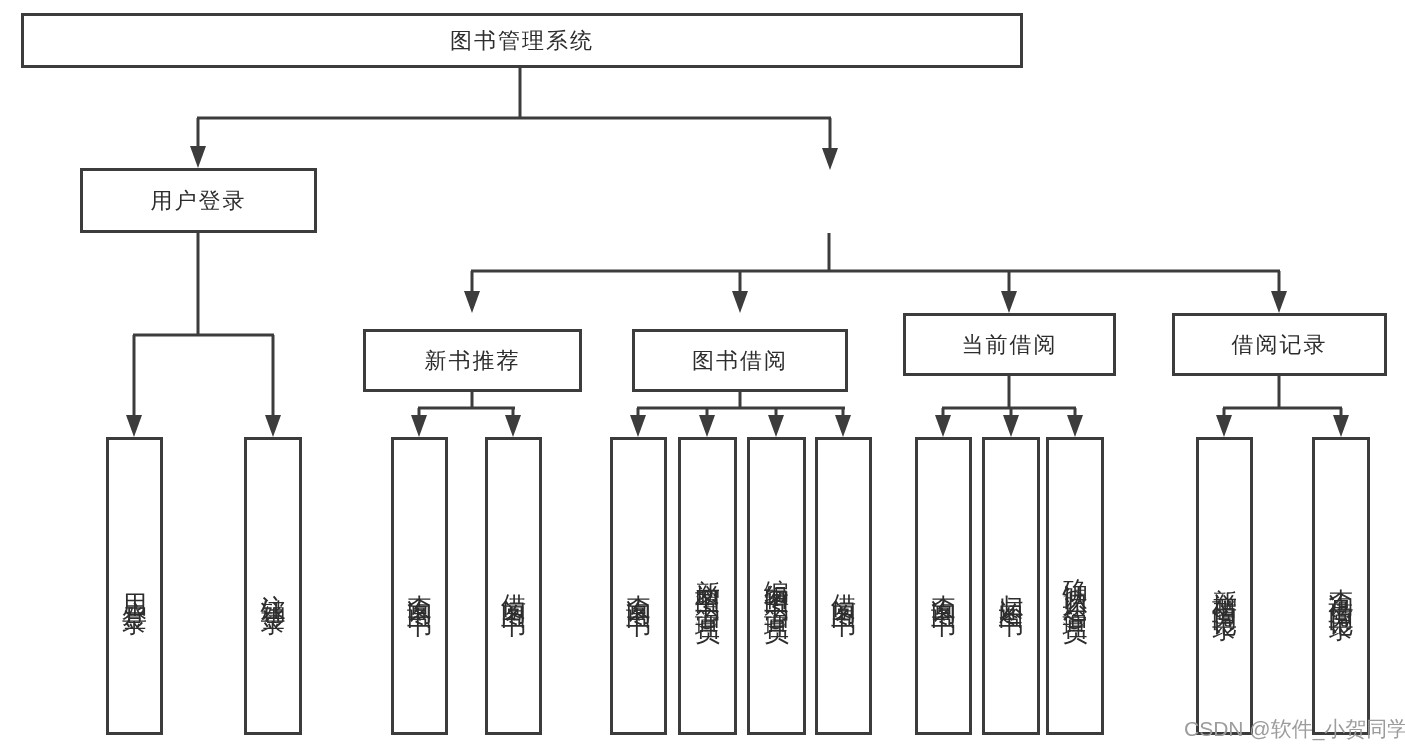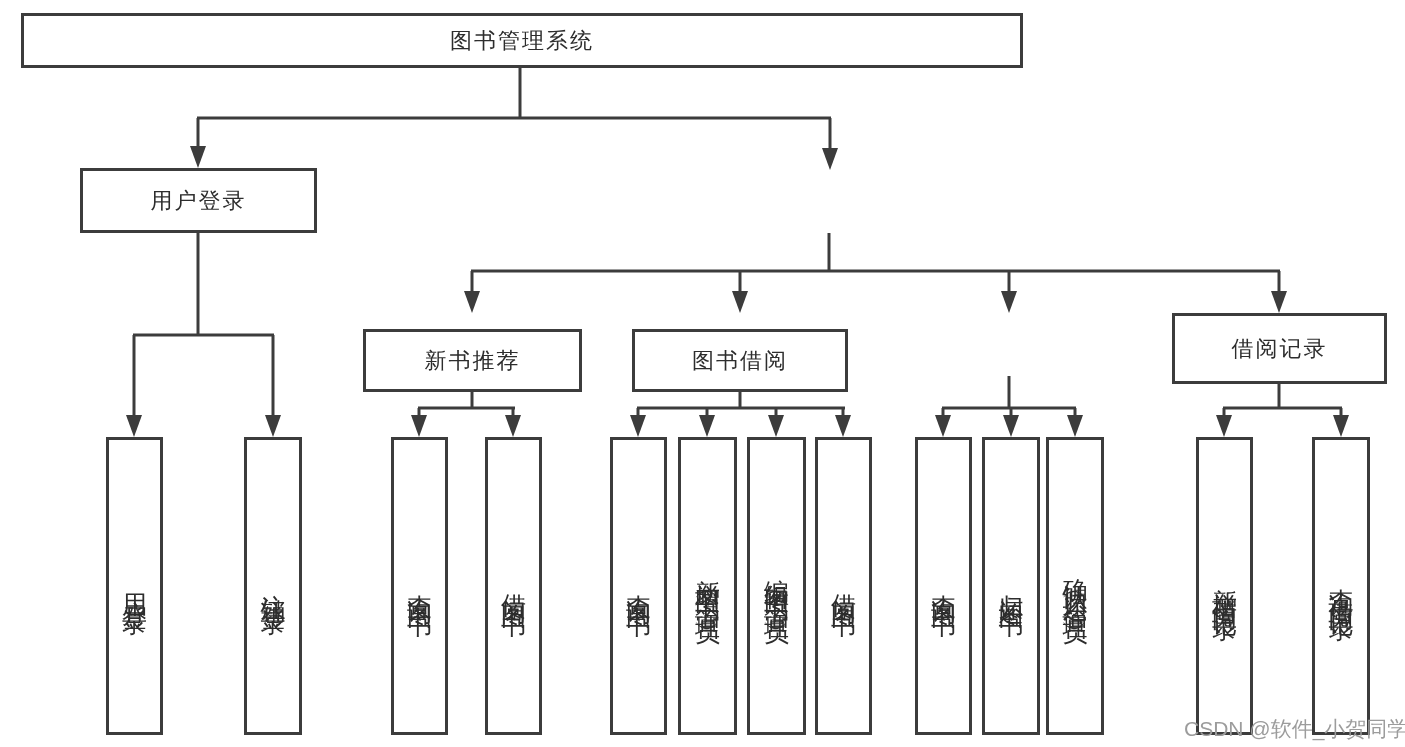--- a/index.html
+++ b/index.html
@@ -138,21 +138,24 @@
   <div class="box" style="left:80px; top:168px; width:237px; height:65px;">
     <span class="h-label">用户登录</span>
   </div>
 
   <div class="box" style="left:363px; top:329px; width:219px; height:63px;">
     <span class="h-label">新书推荐</span>
   </div>
   <div class="box" style="left:632px; top:329px; width:216px; height:63px;">
     <span class="h-label">图书借阅</span>
   </div>
-  <div class="box" style="left:1172px; top:313px; width:215px; height:71px;">
+  <div class="box" style="left:903px; top:313px; width:213px; height:63px;">
+    <span class="h-label">当前借阅</span>
+  </div>
+  <div class="box" style="left:1172px; top:313px; width:215px; height:63px;">
     <span class="h-label">借阅记录</span>
   </div>
 
   <div class="box v-box" style="left:106px; width:57px;">
     <span class="v-label">用户登录</span>
   </div>
   <div class="box v-box" style="left:244px; width:58px;">
     <span class="v-label">注销登录</span>
   </div>
 

